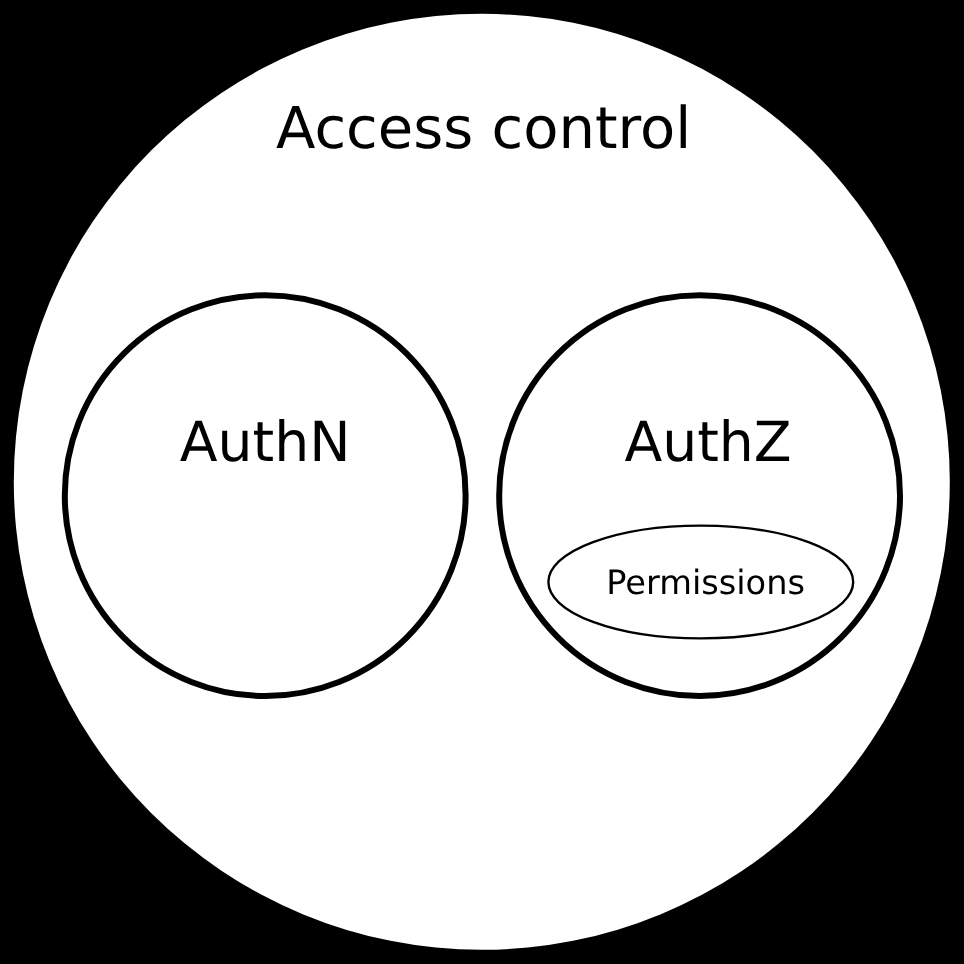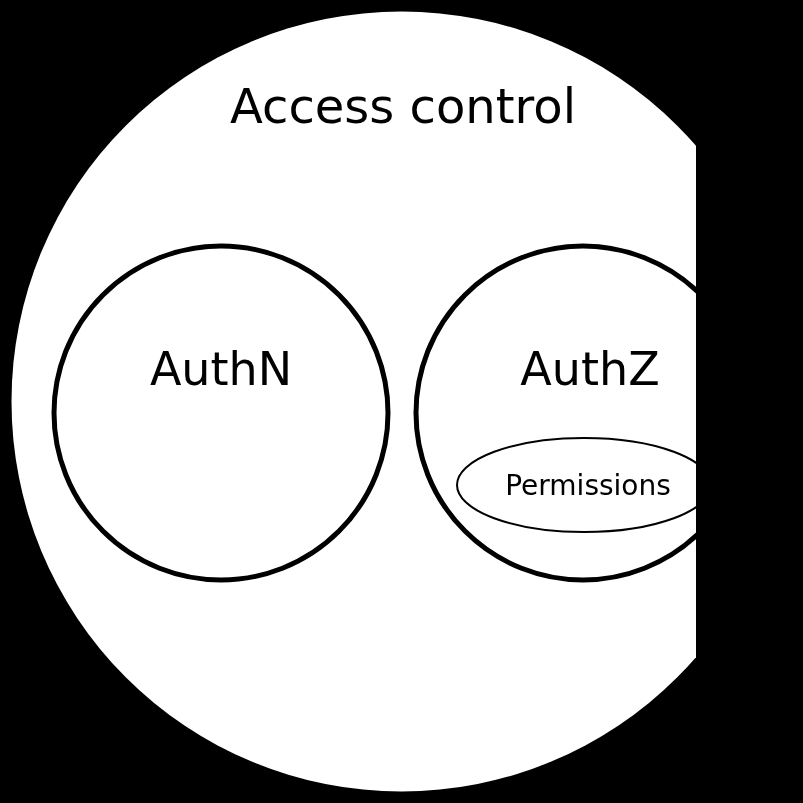--- a/index.html
+++ b/index.html
@@ -2,21 +2,21 @@
 <html><head>
 <meta charset="utf-8">
 <style>
   html, body {
     margin: 0;
     padding: 0;
     background: #000000;
   }
   #canvas {
     position: relative;
-    width: 696px;
+    width: 803px;
     height: 803px;
     background: #000000;
     overflow: hidden;
     border-radius: 28px;
   }
   #diagram-svg {
     display: block;
     width: 803px;
     height: 803px;
   }

